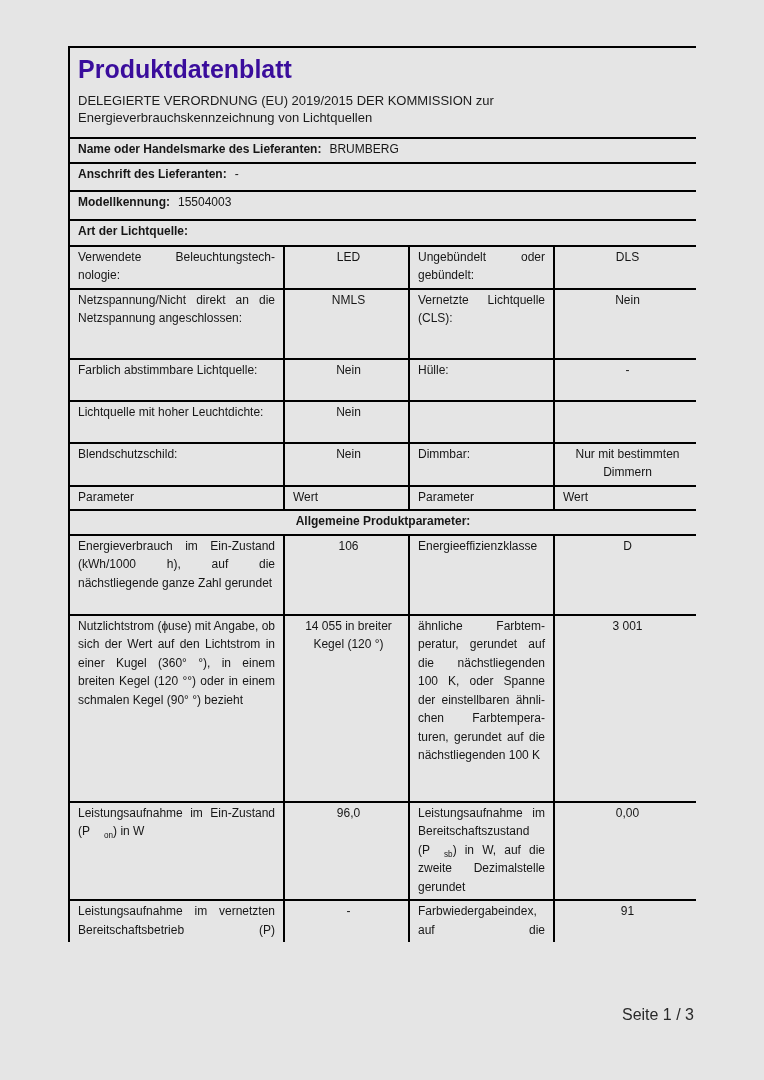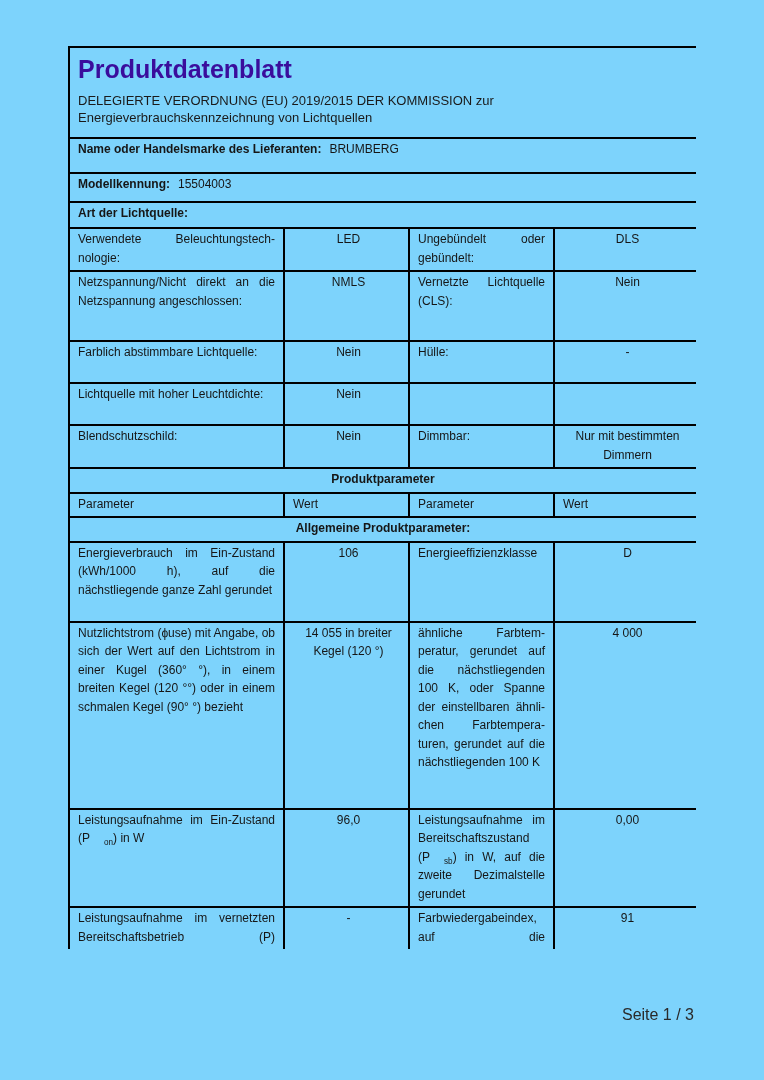--- a/index.html
+++ b/index.html
@@ -5,21 +5,21 @@
   * { margin: 0; padding: 0; box-sizing: border-box; }
   html, body {
     width: 764px; height: 1080px;
     background: #ffffff;
     font-family: "Liberation Sans", sans-serif;
     color: #161616;
   }
   .page {
     position: relative;
     width: 764px; height: 1080px;
-    background: #7dd3fc;
+    background: #e5e5e5;
     overflow: hidden;
   }
   
   .table-clip {
     position: absolute;
     left: 68px; top: 46px;
     width: 628px;
     max-height: 958px;
     overflow: hidden;
   }
@@ -84,23 +84,28 @@
 
       <tbody>
           <tr style="height:91px">
         <td colspan="4" class="title-cell">
           <h1 class="doc-title">Produktdatenblatt</h1>
           <div class="subtitle-line">DELEGIERTE VERORDNUNG (EU) 2019/2015 DER KOMMISSION zur</div>
           <div class="subtitle-line">Energieverbrauchskennzeichnung von Lichtquellen</div>
         </td>
       </tr>
 
-      <tr style="height:35px">
+      <tr style="height:24px">
         <td colspan="4">
           <span class="lbl">Name oder Handelsmarke des Lieferanten:</span><span class="val">BRUMBERG</span>
+        </td>
+      </tr>
+      <tr style="height:28px">
+        <td colspan="4">
+          <span class="lbl">Anschrift des Lieferanten:</span><span class="val">-</span>
         </td>
       </tr>
       <tr style="height:29px">
         <td colspan="4">
           <span class="lbl">Modellkennung:</span><span class="val">15504003</span>
         </td>
       </tr>
       <tr style="height:26px">
         <td colspan="4">
           <span class="lbl">Art der Lichtquelle:</span>
@@ -131,44 +136,41 @@
         <td class="param"></td>
         <td class="value"></td>
       </tr>
       <tr style="height:40px">
         <td class="param">Blendschutzschild:</td>
         <td class="value">Nein</td>
         <td class="param">Dimmbar:</td>
         <td class="value">Nur mit bestimm­ten Dimmern</td>
       </tr>
 
-      <tr style="height:22px">
-        <td colspan="4" class="center-bold">Produktparameter</td>
-      </tr>
       <tr style="height:20px">
         <td>Parameter</td>
         <td>Wert</td>
         <td>Parameter</td>
         <td>Wert</td>
       </tr>
       <tr style="height:20px">
         <td colspan="4" class="center-bold">Allgemeine Produktparameter:</td>
       </tr>
 
       <tr style="height:80px">
         <td class="param">Energieverbrauch im Ein-Zu­stand (kWh/1000 h), auf die nächstliegende ganze Zahl ge­rundet</td>
         <td class="value">106</td>
         <td class="param">Energieeffizienzklas­se</td>
         <td class="value">D</td>
       </tr>
       <tr style="height:187px">
         <td class="param">Nutzlichtstrom (ϕuse) mit An­gabe, ob sich der Wert auf den Lichtstrom in einer Kugel (360° °), in einem breiten Kegel (120 °°) oder in einem schmalen Kegel (90° °) bezieht</td>
         <td class="value">14 055 in brei­ter Kegel (120 °)</td>
         <td class="param">ähnliche Farbtem­peratur, gerundet auf die nächst­liegenden 100 K, oder Spanne der einstellbaren ähnli­chen Farbtempera­turen, gerundet auf die nächstliegenden 100 K</td>
-        <td class="value">4 000</td>
+        <td class="value">3 001</td>
       </tr>
       <tr style="height:93px">
         <td class="param">Leistungsaufnahme im Ein-Zu­stand (P<sub>on</sub>) in W</td>
         <td class="value">96,0</td>
         <td class="param">Leistungsaufnahme im Bereitschaftszu­stand (P<sub>sb</sub>) in W, auf die zweite Dezimal­stelle gerundet</td>
         <td class="value">0,00</td>
       </tr>
       <tr class="cut">
         <td class="param just-last">Leistungsaufnahme im vernetz­ten Bereitschaftsbetrieb (P)</td>
         <td class="value">-</td>

